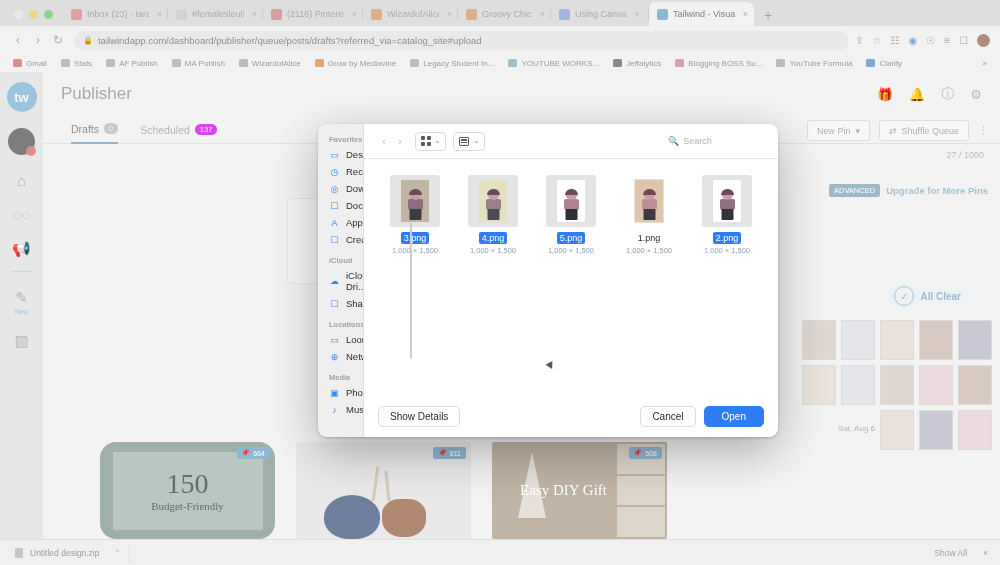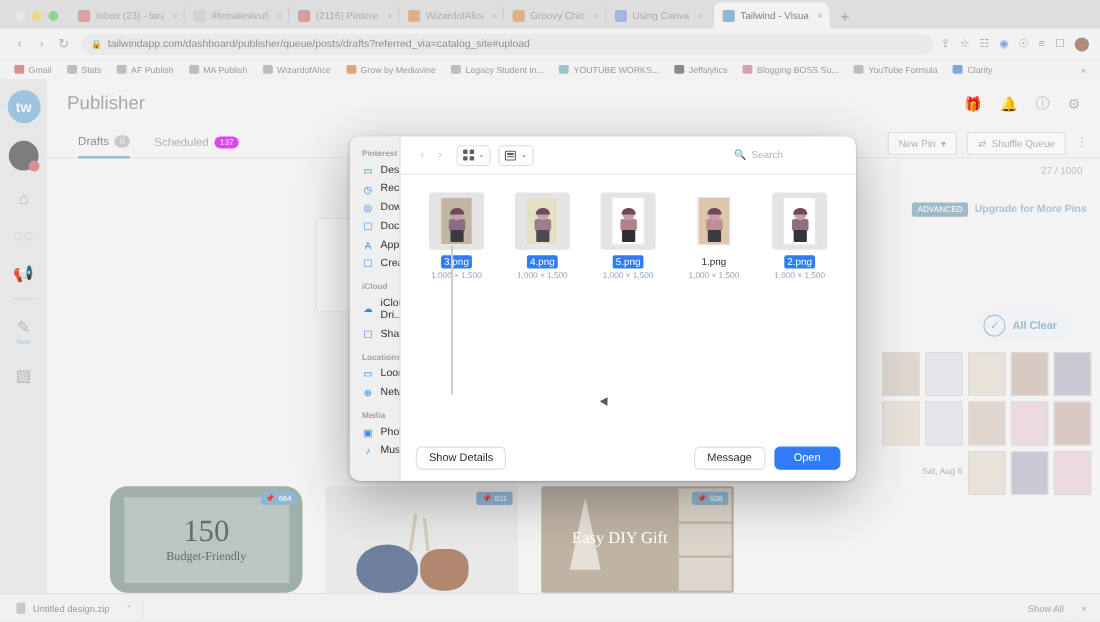--- a/index.html
+++ b/index.html
@@ -472,21 +472,21 @@
             <span>508</span>
           </div>
         </div>
       </div>
     </div>
   </div>
 
   <div class="dialog">
 
     <div class="dlg-side" id="dlg-sidebar">
-        <div class="sect">Pinterest</div>
+        <div class="sect">Favorites</div>
         <div class="sideitem">
           <span class="si">▭</span>
           <span>Desktop</span>
         </div>
         <div class="sideitem">
           <span class="si">◷</span>
           <span>Recents</span>
         </div>
         <div class="sideitem">
           <span class="si">◎</span>
@@ -638,21 +638,21 @@
               </div>
             </div>
             <div class="fname sel">2.png</div>
             <div class="fdim">1,000 × 1,500</div>
           </div>
         </div>
 
       <div class="dlg-foot">
         <div class="fbtn">Show Details</div>
         <div class="spacer"></div>
-        <div class="fbtn">Message</div>
+        <div class="fbtn">Cancel</div>
         <div class="fbtn primary">Open</div>
       </div>
     </div>
   </div>
 
   <div class="cursor"></div>
 
   <div class="dlbar" id="dlbar">
     <div class="dlitem">
         <span class="fi"></span>

